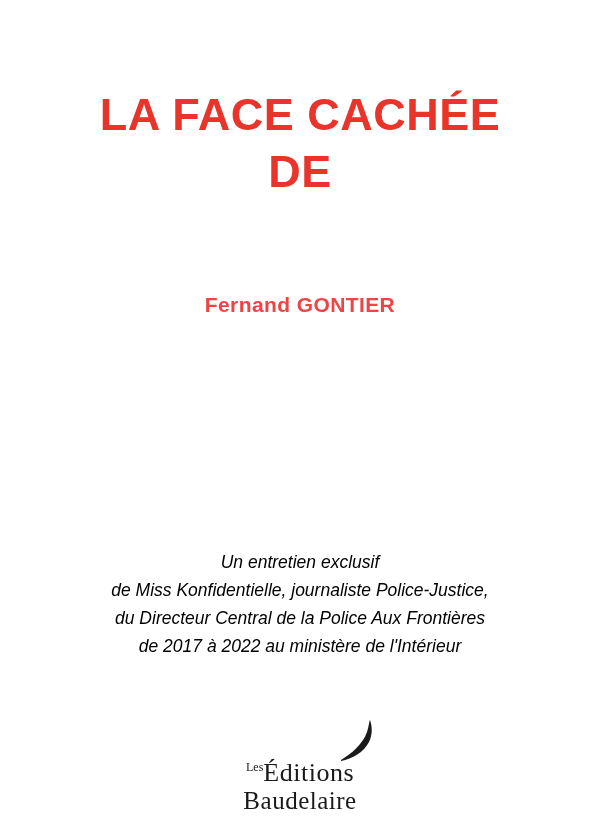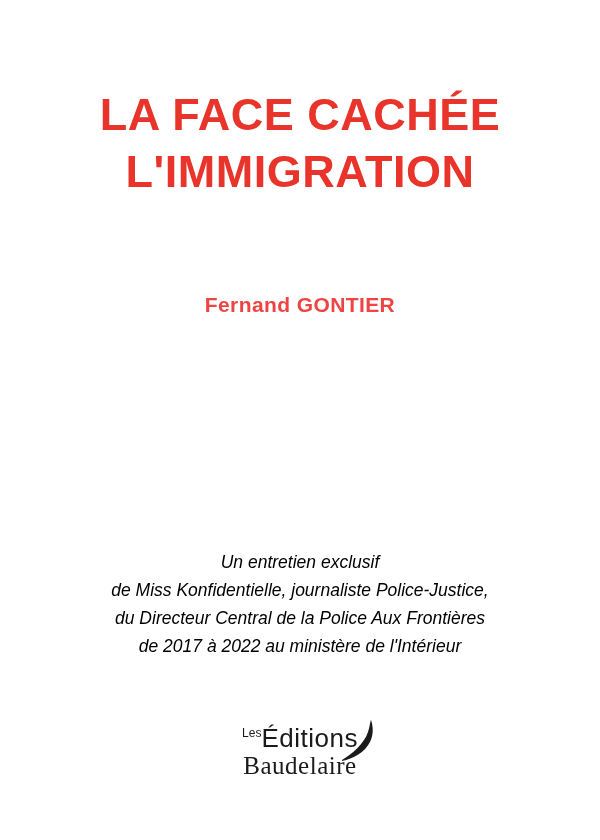--- a/index.html
+++ b/index.html
@@ -71,25 +71,26 @@
     text-align: center;
   }
   .pub-logo {
     position: relative;
     display: inline-block;
     text-align: center;
     color: #1a1a1a;
   }
   .pub-top {
     display: block;
-    font-family: Liberation Sans, sans-serif;
+    font-family: Liberation Serif, serif;
     font-size: 26px;
     line-height: 30px;
     letter-spacing: 0.5px;
     white-space: nowrap;
+    margin-top: 34px;
   }
   .pub-top .les {
     font-size: 12px;
     vertical-align: super;
     letter-spacing: 0;
   }
   .pub-bottom {
     display: block;
     font-family: "Liberation Serif", serif;
     font-size: 25px;
@@ -106,21 +107,21 @@
     pointer-events: none;
   }
 </style>
 </head>
 <body>
 
 <div class="cover">
 
   <div class="title-block">
     <div class="title-line">LA FACE CACHÉE</div>
-    <div class="title-line">L'IMMIGRATION</div>
+    <div class="title-line">DE</div>
   </div>
 
   <div class="author">Fernand GONTIER</div>
 
   <div class="subtitle-block">
     <div class="subtitle-line">Un entretien exclusif</div>
     <div class="subtitle-line">de Miss Konfidentielle, journaliste Police-Justice,</div>
     <div class="subtitle-line">du Directeur Central de la Police Aux Frontières</div>
     <div class="subtitle-line">de 2017 à 2022 au ministère de l'Intérieur</div>
   </div>

